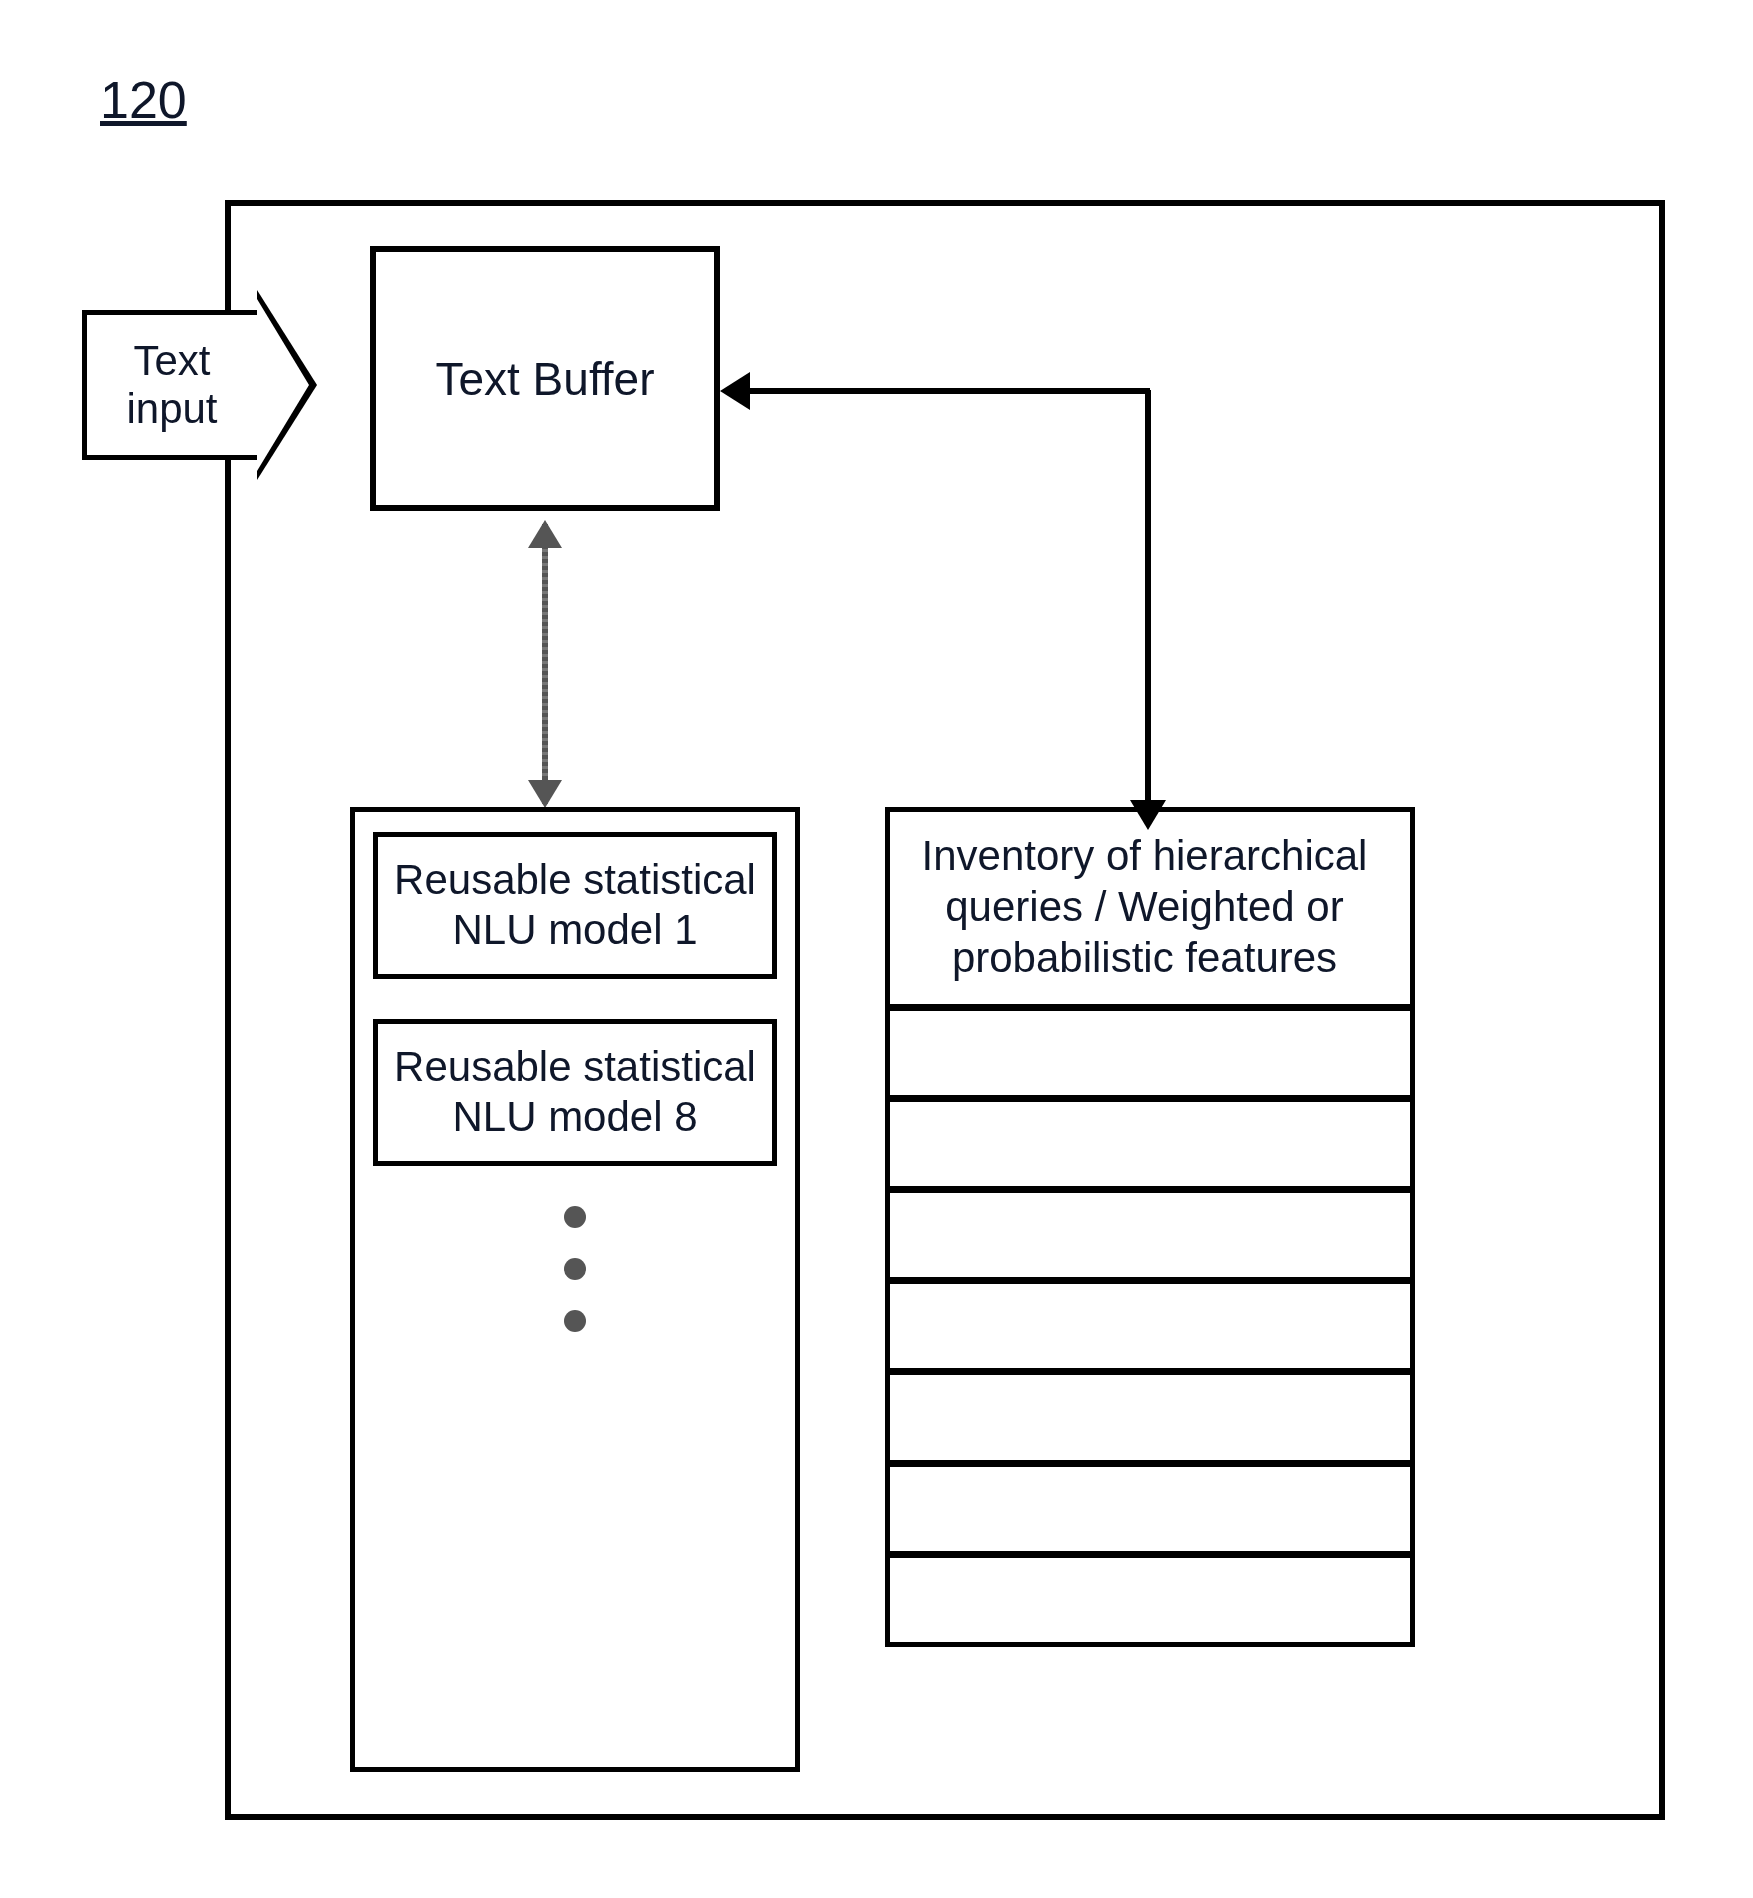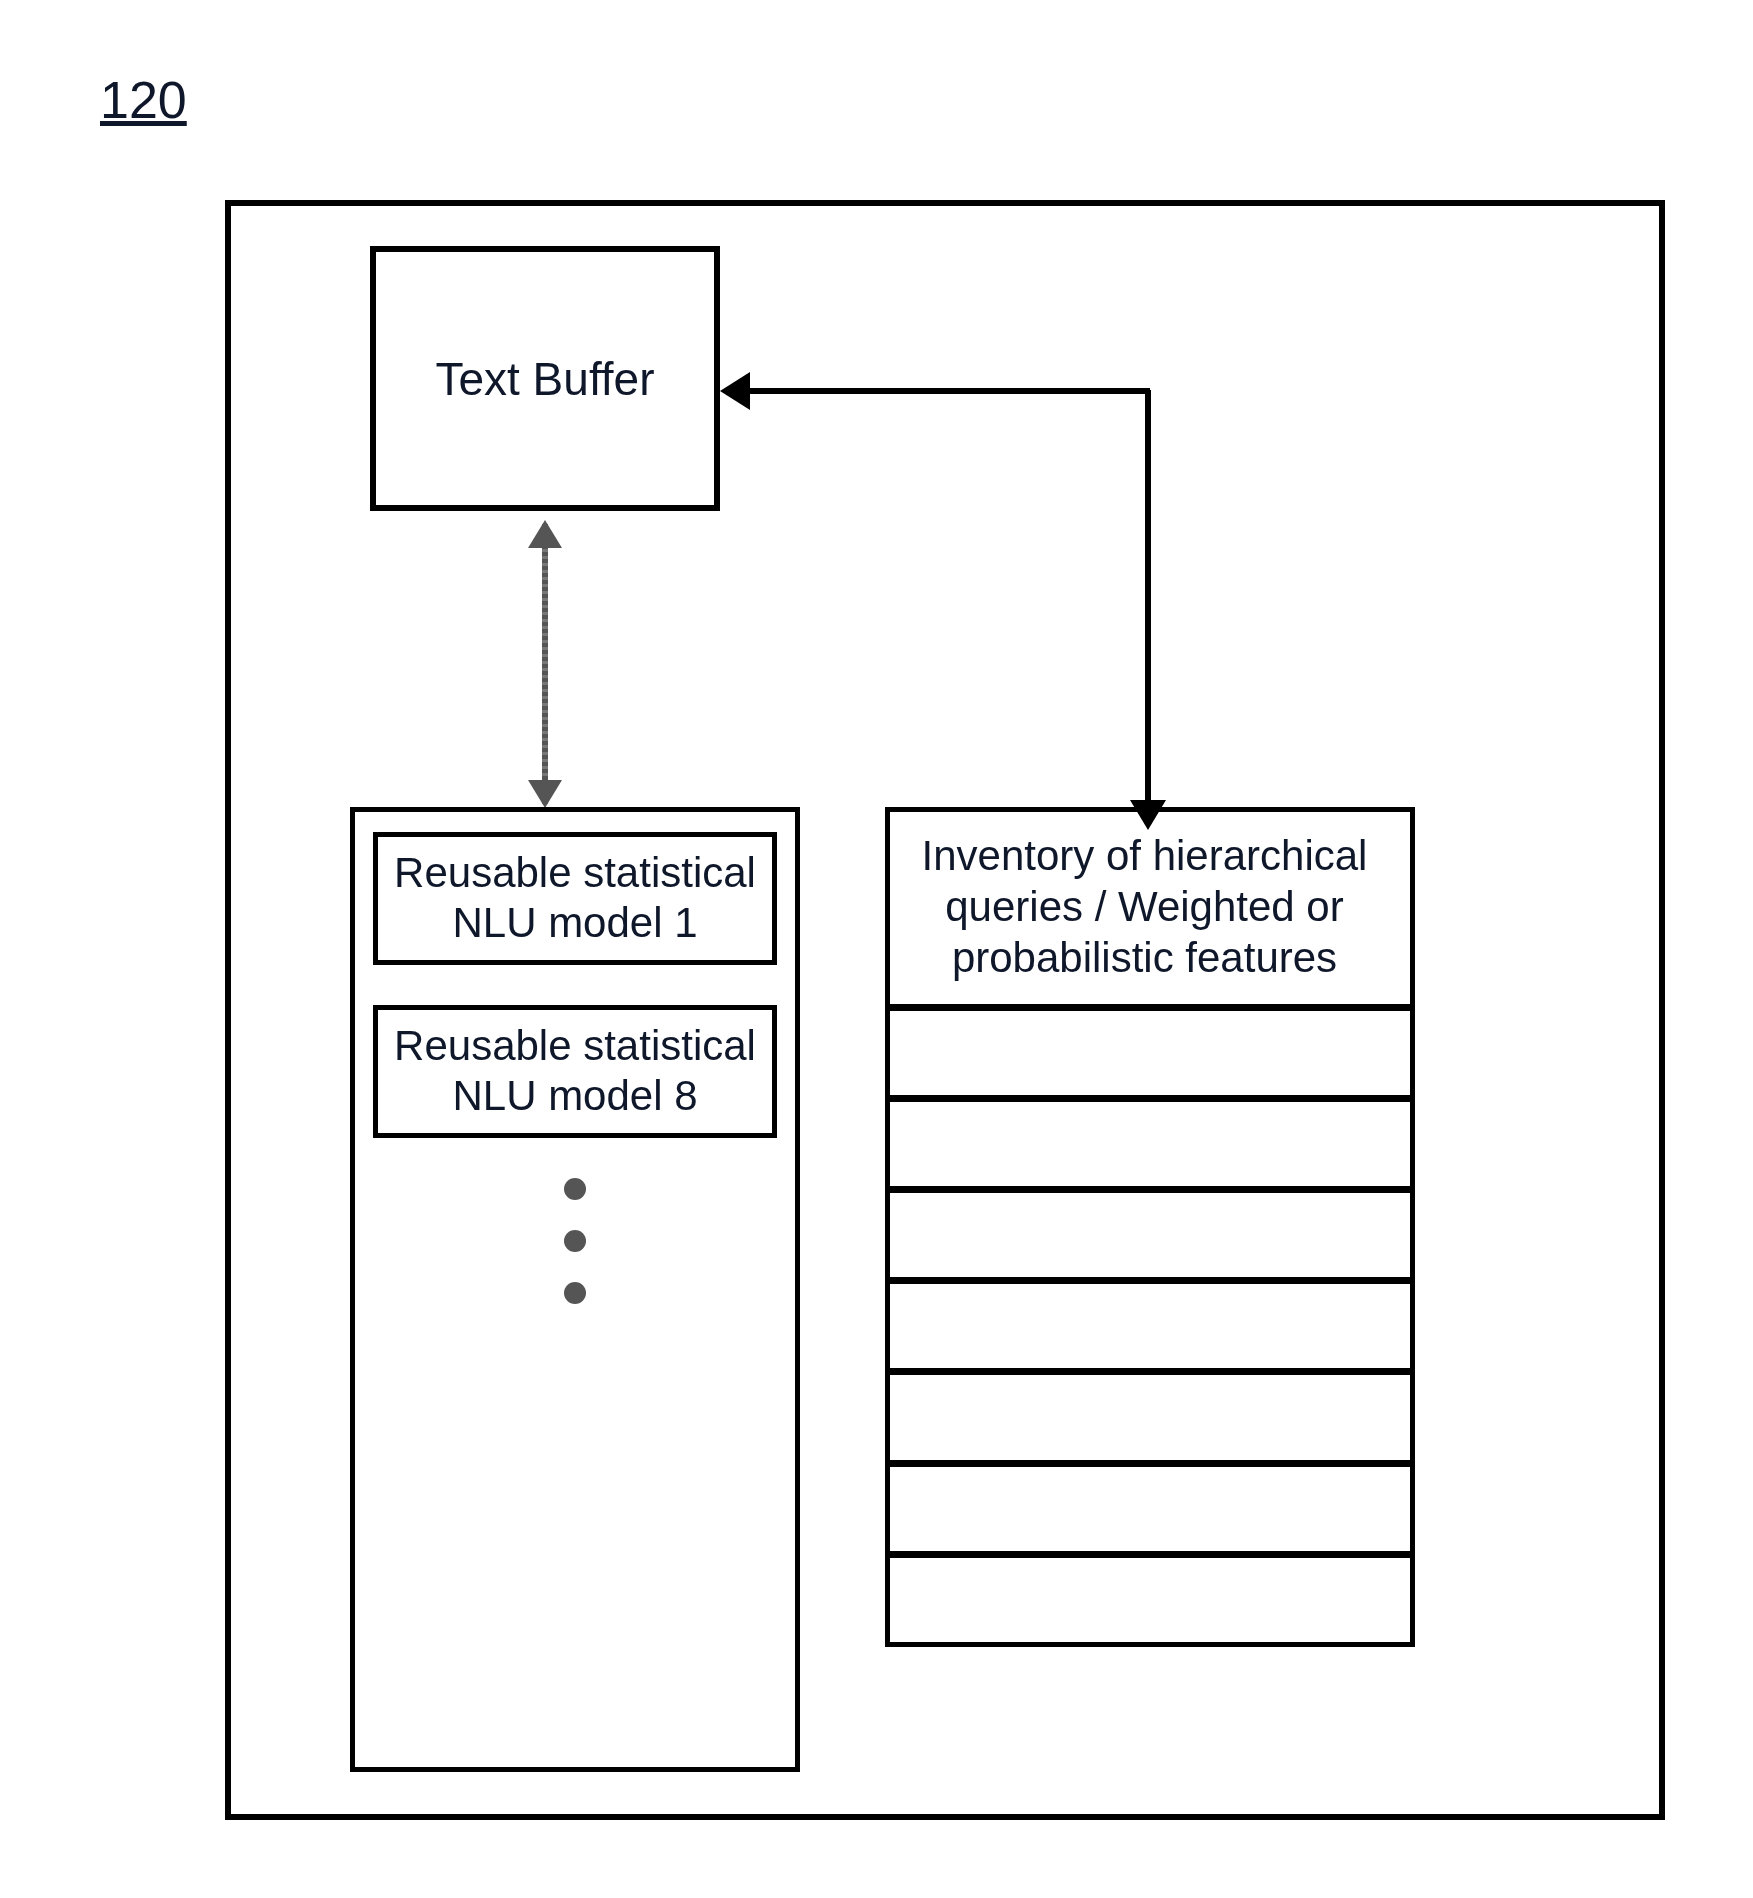--- a/index.html
+++ b/index.html
@@ -135,21 +135,21 @@
     border: 5px solid #000;
     box-sizing: border-box;
     padding: 20px 18px 0 18px;
   }
   .model {
     border: 5px solid #000;
     box-sizing: border-box;
     text-align: center;
     font-size: 42px;
     line-height: 1.2;
-    padding: 11px 10px;
+    padding: 18px 10px;
     margin-bottom: 40px;
   }
   .dots {
     text-align: center;
   }
   .dots span {
     display: block;
     width: 22px;
     height: 22px;
     background: #555;
@@ -229,20 +229,25 @@
 </style>
 </head>
 <body>
 
 <div class="stage">
 
   <div class="fig-num">120</div>
 
   <div class="outer-box"></div>
 
+  <div class="input-arrow">
+    <div class="head"></div>
+    <div class="head-inner"></div>
+    <div class="body">Text input</div>
+  </div>
 
   <div class="text-buffer">Text Buffer</div>
 
   <div class="fb-horiz"></div>
   <div class="fb-vert"></div>
   <div class="fb-headL"></div>
   <div class="fb-headD"></div>
 
   <div class="double-arrow"></div>
 

